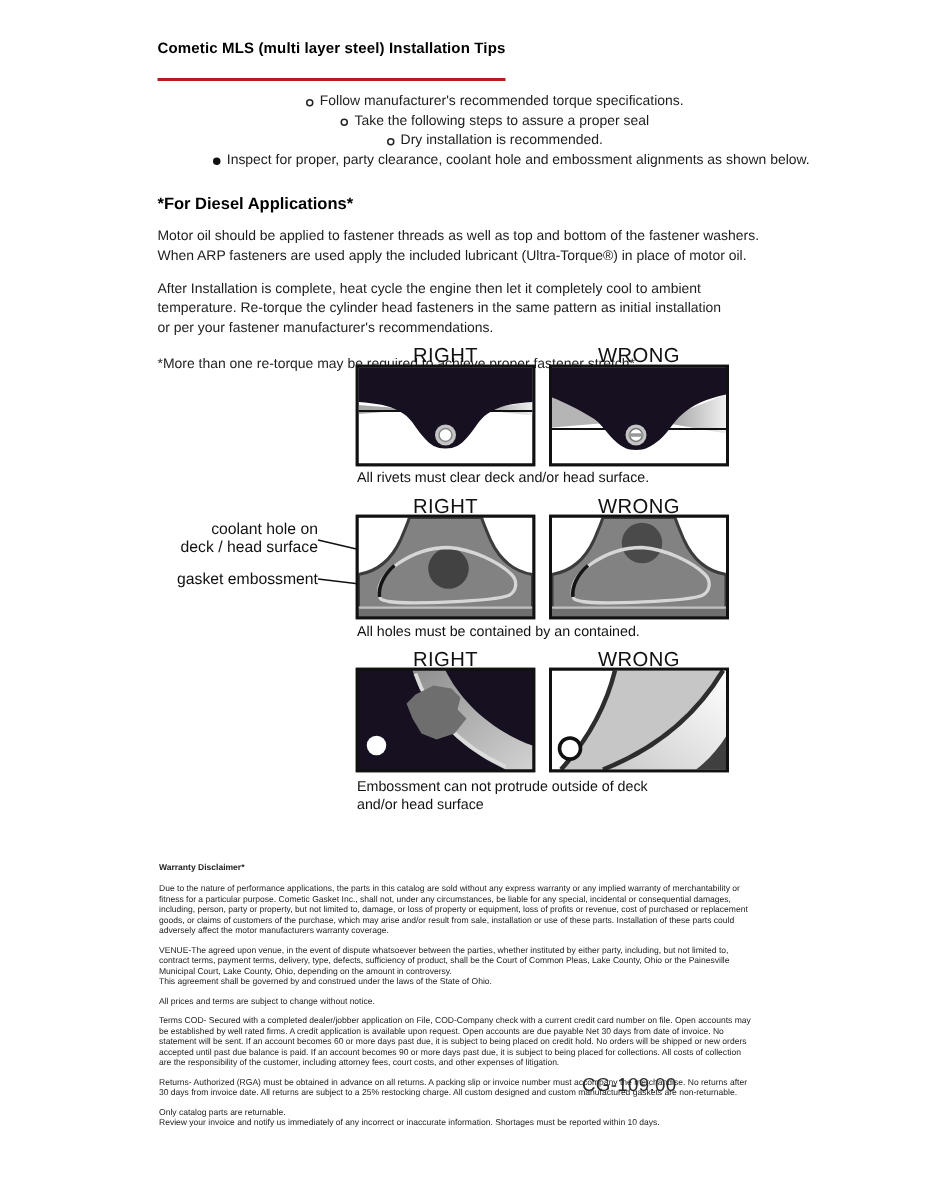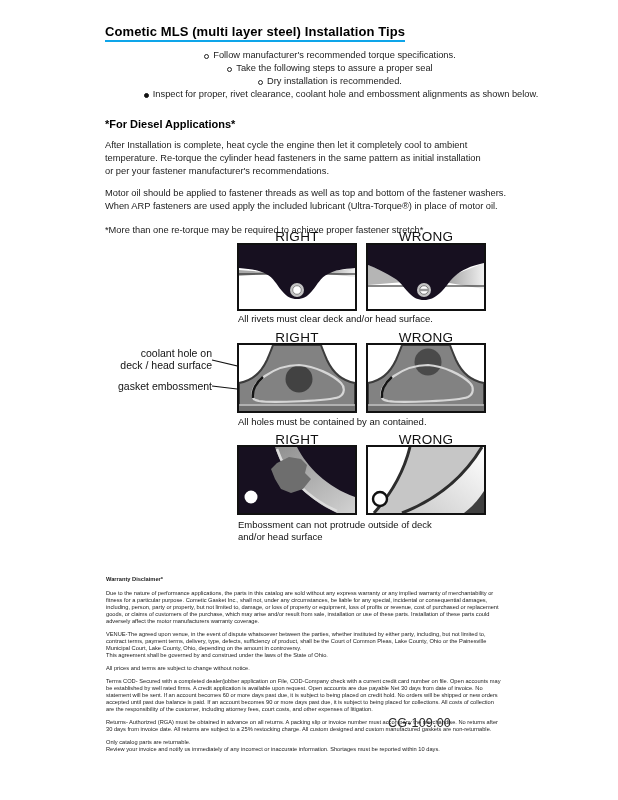--- a/index.html
+++ b/index.html
@@ -5,22 +5,22 @@
   html,body { margin:0; padding:0; background:#ffffff; }
   .page {
     position:relative; width:618px; height:800px; background:#ffffff;
     font-family:"Liberation Sans", sans-serif; color:#1c1c1c; overflow:hidden;
   }
   .pre { white-space:pre-line; }
 
   
   .intro { position:absolute; top:22px; left:95px; width:470px; }
   .title {
-    display:inline-block; margin:0 0 0 10px; font-size:13px; font-weight:bold;
-    color:#000; border-bottom:2px solid #0ea5e9; padding-bottom:1px; letter-spacing:.1px;
+    display:inline-block; margin:0 0 0 10px; font-size:10px; font-weight:bold;
+    color:#000; border-bottom:2px solid #b91c1c; padding-bottom:14px; letter-spacing:.1px;
   }
   .bullets { margin-top:7px; }
   .bullet { display:flex; align-items:flex-start; font-size:9.3px; line-height:13px;justify-content:center; }
   .bullet > span.txt { white-space:nowrap; }
   .marker { flex:0 0 auto; width:3px; height:3px; border-radius:50%; margin:4.5px 4px 0 0; }
   .marker.open { border:1px solid #222; background:#fff; }
   .marker.fill { background:#111; border:1px solid #111; }
   .sub { margin-left:22px; }
 
   .diesel-head { margin:17px 0 0 10px; font-size:11px; font-weight:bold; color:#000; }
@@ -58,30 +58,30 @@
       <div class="bullet">
         <span class="marker open"></span>
         <span class="txt">Take the following steps to assure a proper seal</span>
       </div>
       <div class="bullet">
         <span class="marker open"></span>
         <span class="txt">Dry installation is recommended.</span>
       </div>
       <div class="bullet sub">
         <span class="marker fill"></span>
-        <span class="txt">Inspect for proper, rivet clearance, coolant hole and embossment alignments as shown below.</span>
+        <span class="txt">Inspect for proper, party clearance, coolant hole and embossment alignments as shown below.</span>
       </div>
     </div>
 
     <h2 class="diesel-head">*For Diesel Applications*</h2>
+    <p class="para pre">Motor oil should be applied to fastener threads as well as top and bottom of the fastener washers.
+When ARP fasteners are used apply the included lubricant (Ultra-Torque®) in place of motor oil.</p>
     <p class="para pre">After Installation is complete, heat cycle the engine then let it completely cool to ambient
 temperature. Re-torque the cylinder head fasteners in the same pattern as initial installation
 or per your fastener manufacturer's recommendations.</p>
-    <p class="para pre">Motor oil should be applied to fastener threads as well as top and bottom of the fastener washers.
-When ARP fasteners are used apply the included lubricant (Ultra-Torque®) in place of motor oil.</p>
     <p class="para pre note">*More than one re-torque may be required to achieve proper fastener stretch*</p>
   </div>
 
   <div class="diagrams">
 
     <div class="dlabel" style="left:237px; top:229px;">RIGHT</div>
     <div class="dlabel" style="left:366px; top:229px;">WRONG</div>
 
     <svg class="dpanel" style="left:237px; top:243px;" width="120" height="68" viewBox="0 0 120 68">
       <defs>

